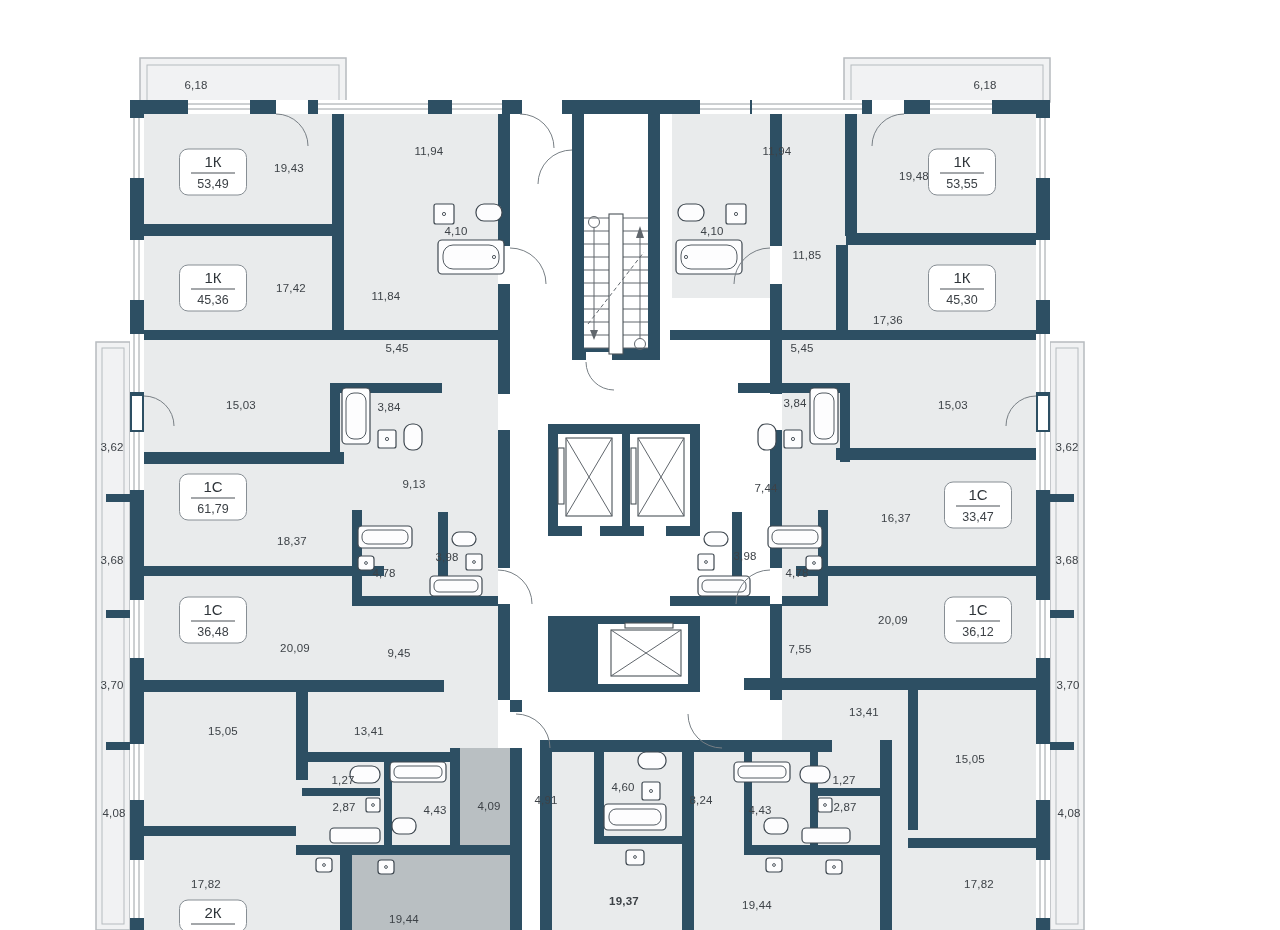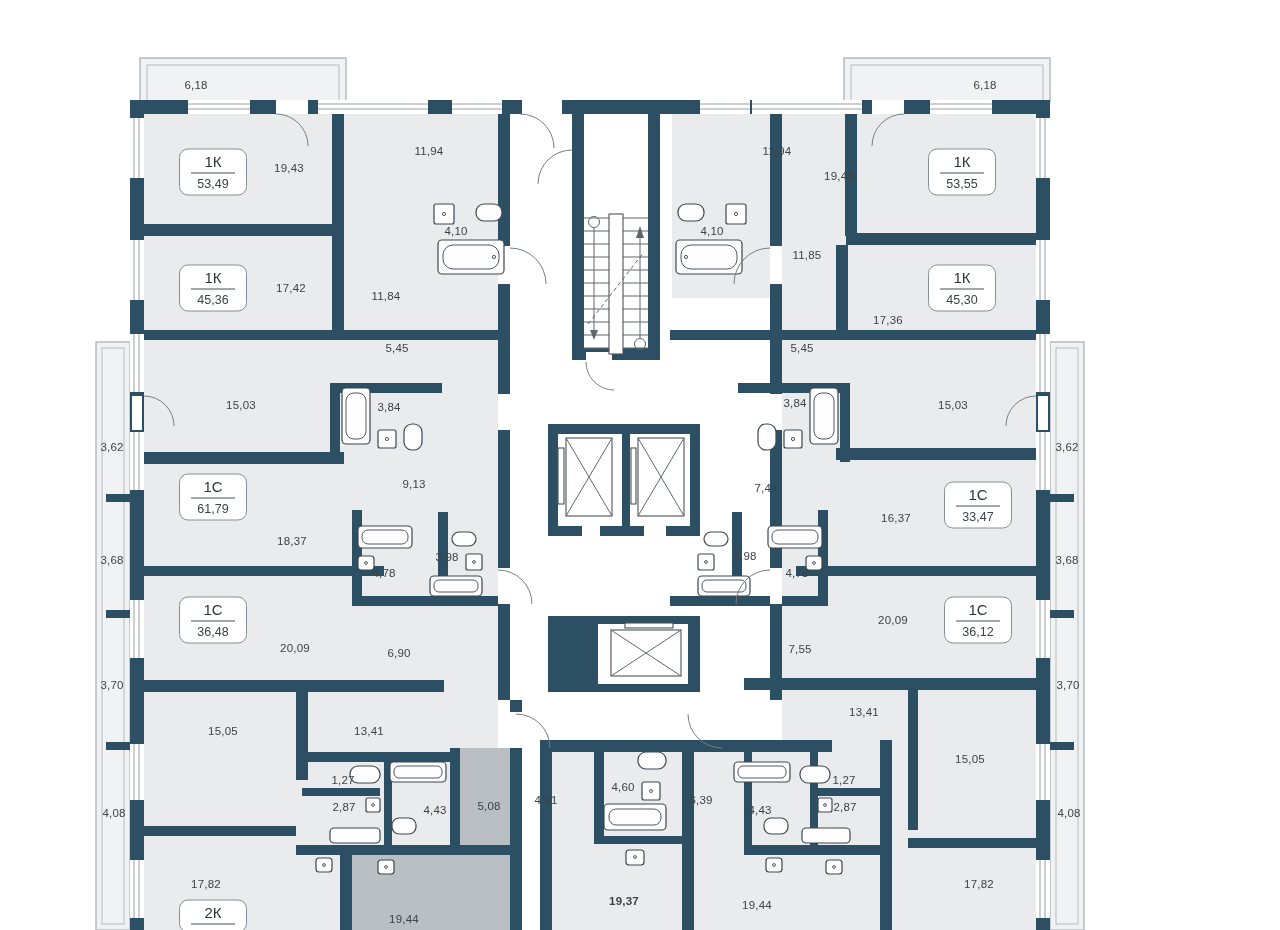--- a/index.html
+++ b/index.html
@@ -388,58 +388,58 @@
       <span class="rlabel" style="left: 397px; top: 348px;">5,45</span>
       <span class="rlabel" style="left: 241px; top: 405px;">15,03</span>
       <span class="rlabel" style="left: 389px; top: 407px;">3,84</span>
       <span class="rlabel" style="left: 112px; top: 447px;">3,62</span>
       <span class="rlabel" style="left: 292px; top: 541px;">18,37</span>
       <span class="rlabel" style="left: 414px; top: 484px;">9,13</span>
       <span class="rlabel" style="left: 112px; top: 560px;">3,68</span>
       <span class="rlabel" style="left: 447px; top: 557px;">3,98</span>
       <span class="rlabel" style="left: 384px; top: 573px;">4,78</span>
       <span class="rlabel" style="left: 295px; top: 648px;">20,09</span>
-      <span class="rlabel" style="left: 399px; top: 653px;">6,90</span>
+      <span class="rlabel" style="left: 399px; top: 653px;">9,45</span>
       <span class="rlabel" style="left: 112px; top: 685px;">3,70</span>
       <span class="rlabel" style="left: 223px; top: 731px;">15,05</span>
       <span class="rlabel" style="left: 369px; top: 731px;">13,41</span>
       <span class="rlabel" style="left: 343px; top: 780px;">1,27</span>
       <span class="rlabel" style="left: 344px; top: 807px;">2,87</span>
       <span class="rlabel" style="left: 435px; top: 810px;">4,43</span>
-      <span class="rlabel" style="left: 489px; top: 806px;">5,08</span>
+      <span class="rlabel" style="left: 489px; top: 806px;">4,09</span>
       <span class="rlabel" style="left: 114px; top: 813px;">4,08</span>
       <span class="rlabel" style="left: 206px; top: 884px;">17,82</span>
       <span class="rlabel" style="left: 404px; top: 919px;">19,44</span>
       <span class="rlabel" style="left: 546px; top: 800px;">4,91</span>
       <span class="rlabel" style="left: 623px; top: 787px;">4,60</span>
       <span class="rlabel" style="left: 624px; top: 901px; font-weight: bold;">19,37</span>
       <span class="rlabel" style="left: 985px; top: 85px;">6,18</span>
       <span class="rlabel" style="left: 777px; top: 151px;">11,94</span>
-      <span class="rlabel" style="left: 839px; top: 176px;">19,48</span>
+      <span class="rlabel" style="left: 914px; top: 176px;">19,48</span>
       <span class="rlabel" style="left: 712px; top: 231px;">4,10</span>
       <span class="rlabel" style="left: 807px; top: 255px;">11,85</span>
       <span class="rlabel" style="left: 888px; top: 320px; text-align: center;">17,36</span>
       <span class="rlabel" style="left: 802px; top: 348px;">5,45</span>
       <span class="rlabel" style="left: 795px; top: 403px;">3,84</span>
       <span class="rlabel" style="left: 953px; top: 405px;">15,03</span>
       <span class="rlabel" style="left: 1067px; top: 447px;">3,62</span>
       <span class="rlabel" style="left: 766px; top: 488px;">7,44</span>
       <span class="rlabel" style="left: 896px; top: 518px;">16,37</span>
       <span class="rlabel" style="left: 1067px; top: 560px;">3,68</span>
       <span class="rlabel" style="left: 745px; top: 556px;">3,98</span>
       <span class="rlabel" style="left: 797px; top: 573px;">4,78</span>
       <span class="rlabel" style="left: 893px; top: 620px;">20,09</span>
       <span class="rlabel" style="left: 792px; top: 649px; margin-left: 8px;">7,55</span>
       <span class="rlabel" style="left: 1068px; top: 685px;">3,70</span>
       <span class="rlabel" style="left: 864px; top: 712px;">13,41</span>
       <span class="rlabel" style="left: 970px; top: 759px;">15,05</span>
       <span class="rlabel" style="left: 844px; top: 780px;">1,27</span>
       <span class="rlabel" style="left: 845px; top: 807px;">2,87</span>
       <span class="rlabel" style="left: 760px; top: 810px;">4,43</span>
-      <span class="rlabel" style="left: 701px; top: 800px;">6,39</span>
+      <span class="rlabel" style="left: 701px; top: 800px;">8,24</span>
       <span class="rlabel" style="left: 1069px; top: 813px;">4,08</span>
       <span class="rlabel" style="left: 979px; top: 884px;">17,82</span>
       <span class="rlabel" style="left: 757px; top: 905px;">19,44</span>
       <div class="apt" style="left: 213px; top: 172px;">
         <div class="t">1К</div>
         <div class="d"></div>
         <div class="a">53,49</div>
       </div>
       <div class="apt" style="left: 213px; top: 288px;">
         <div class="t">1К</div>

